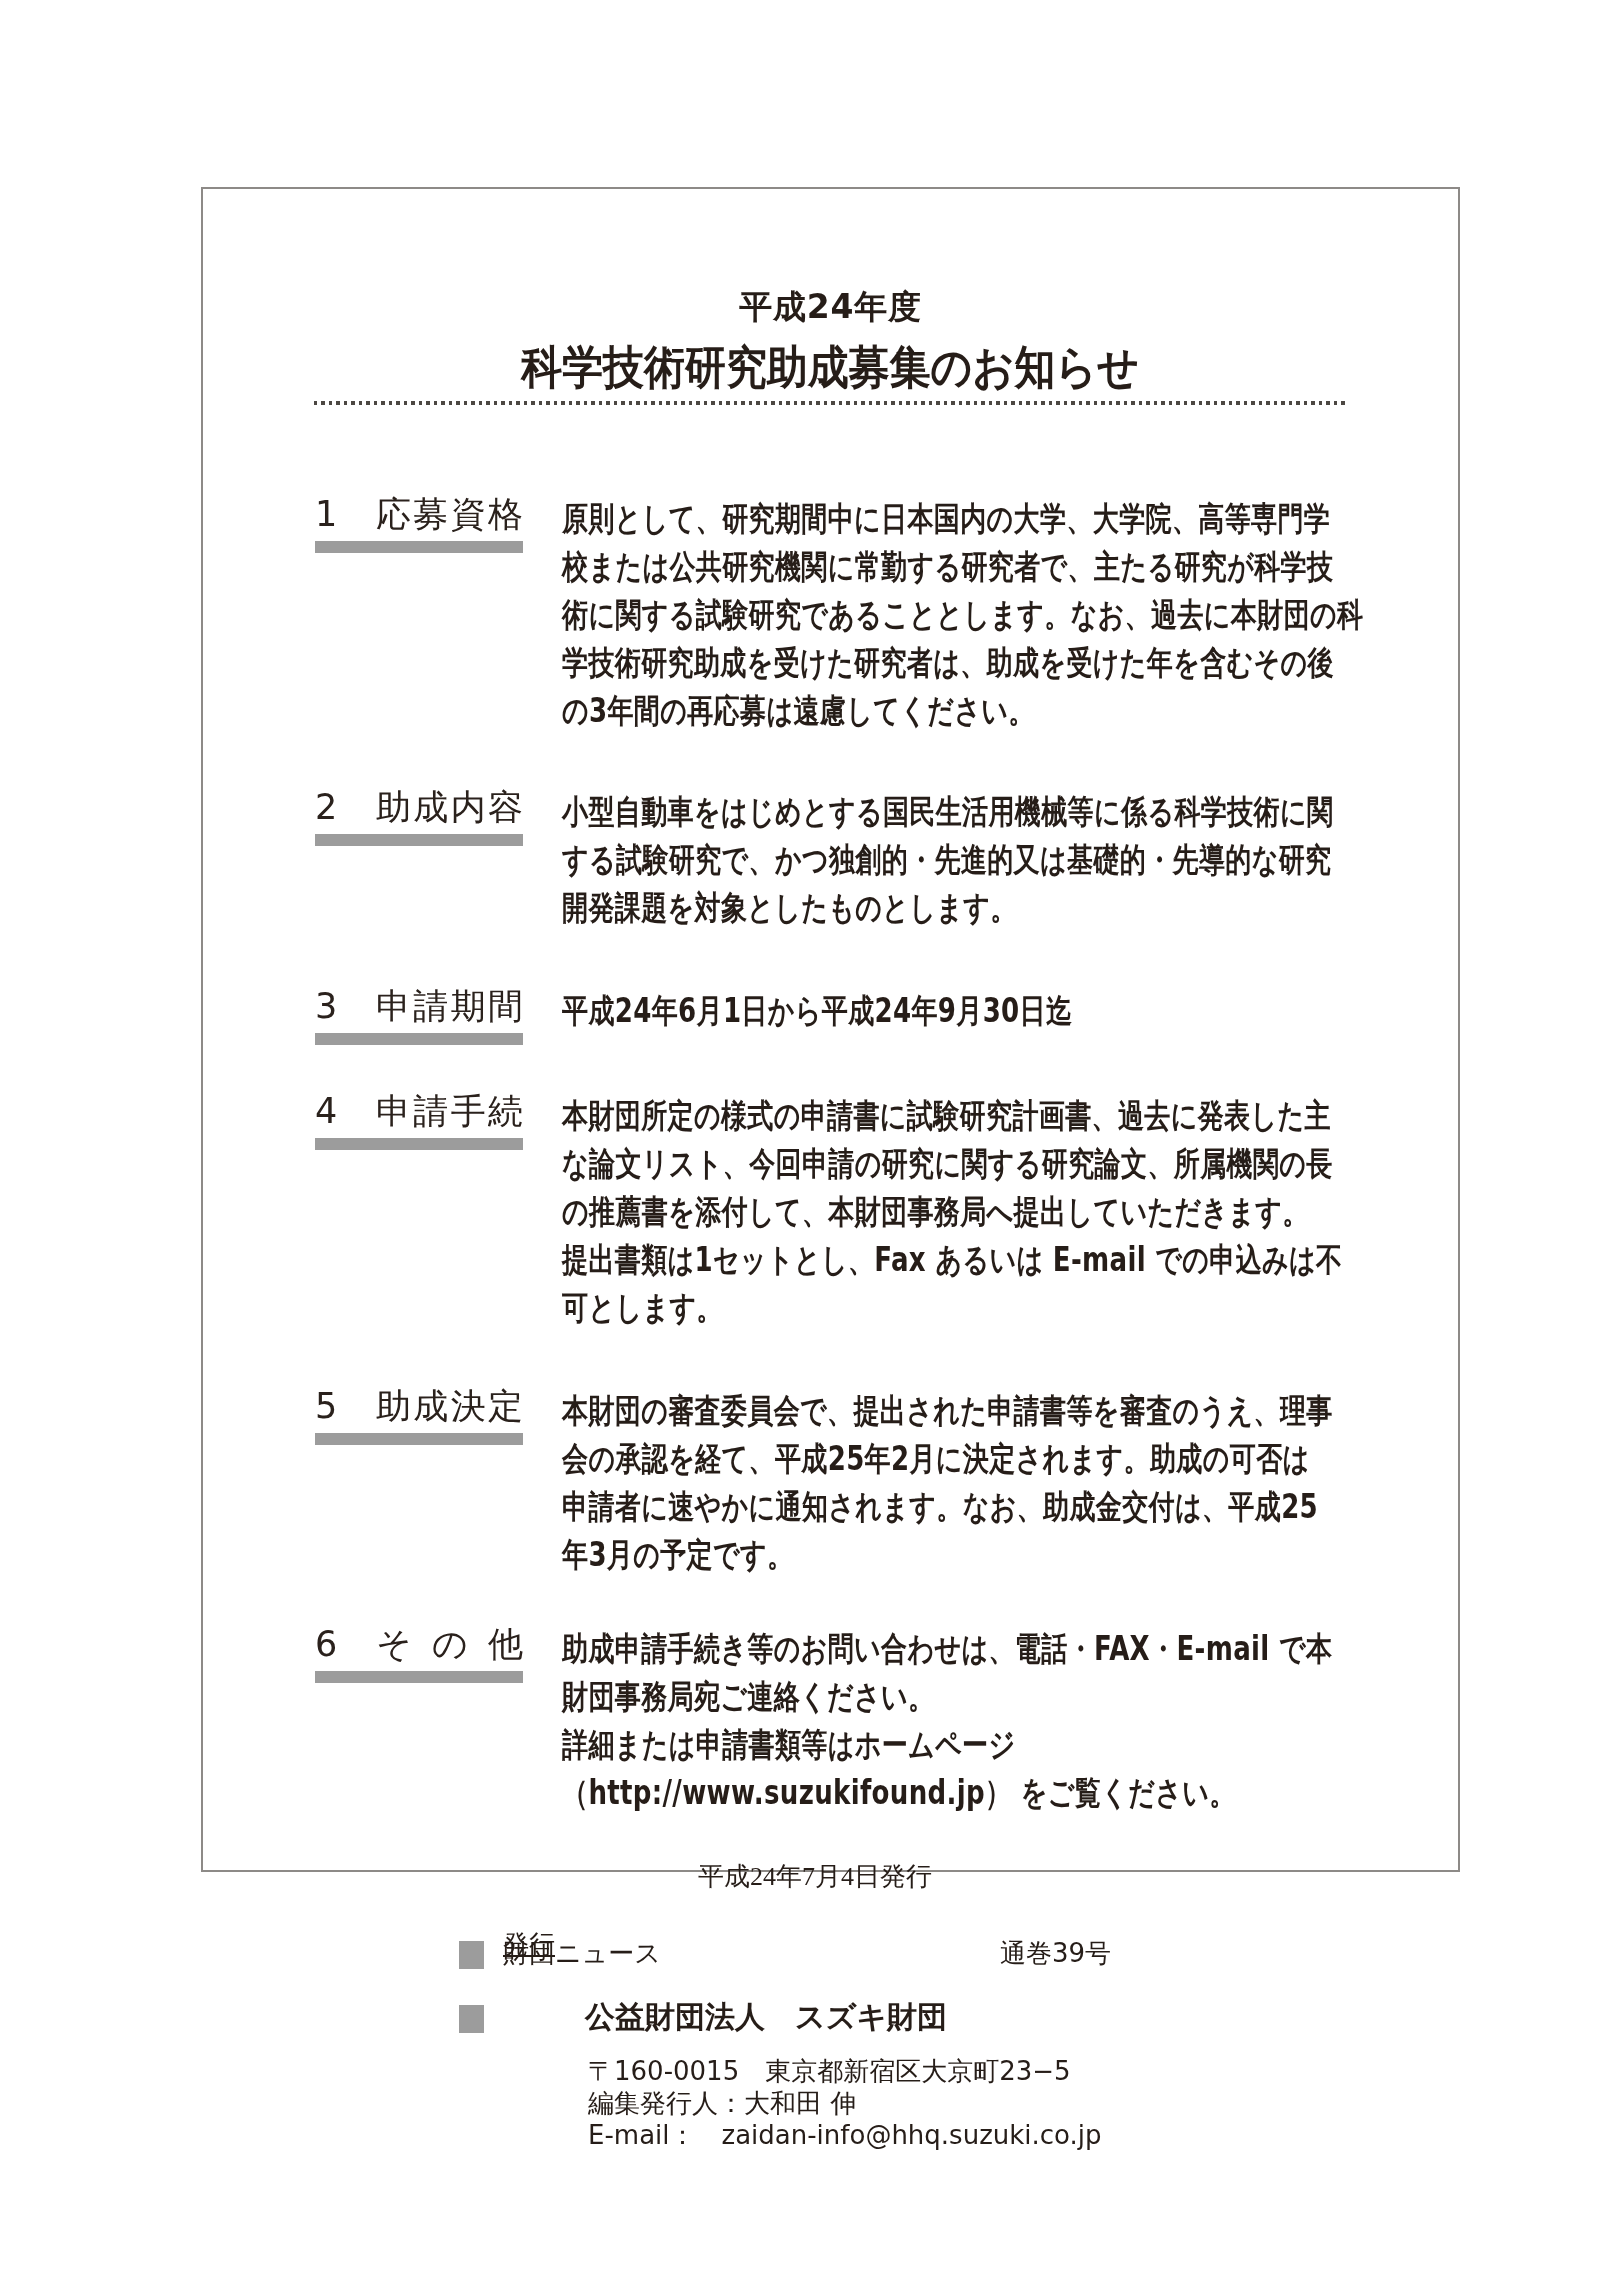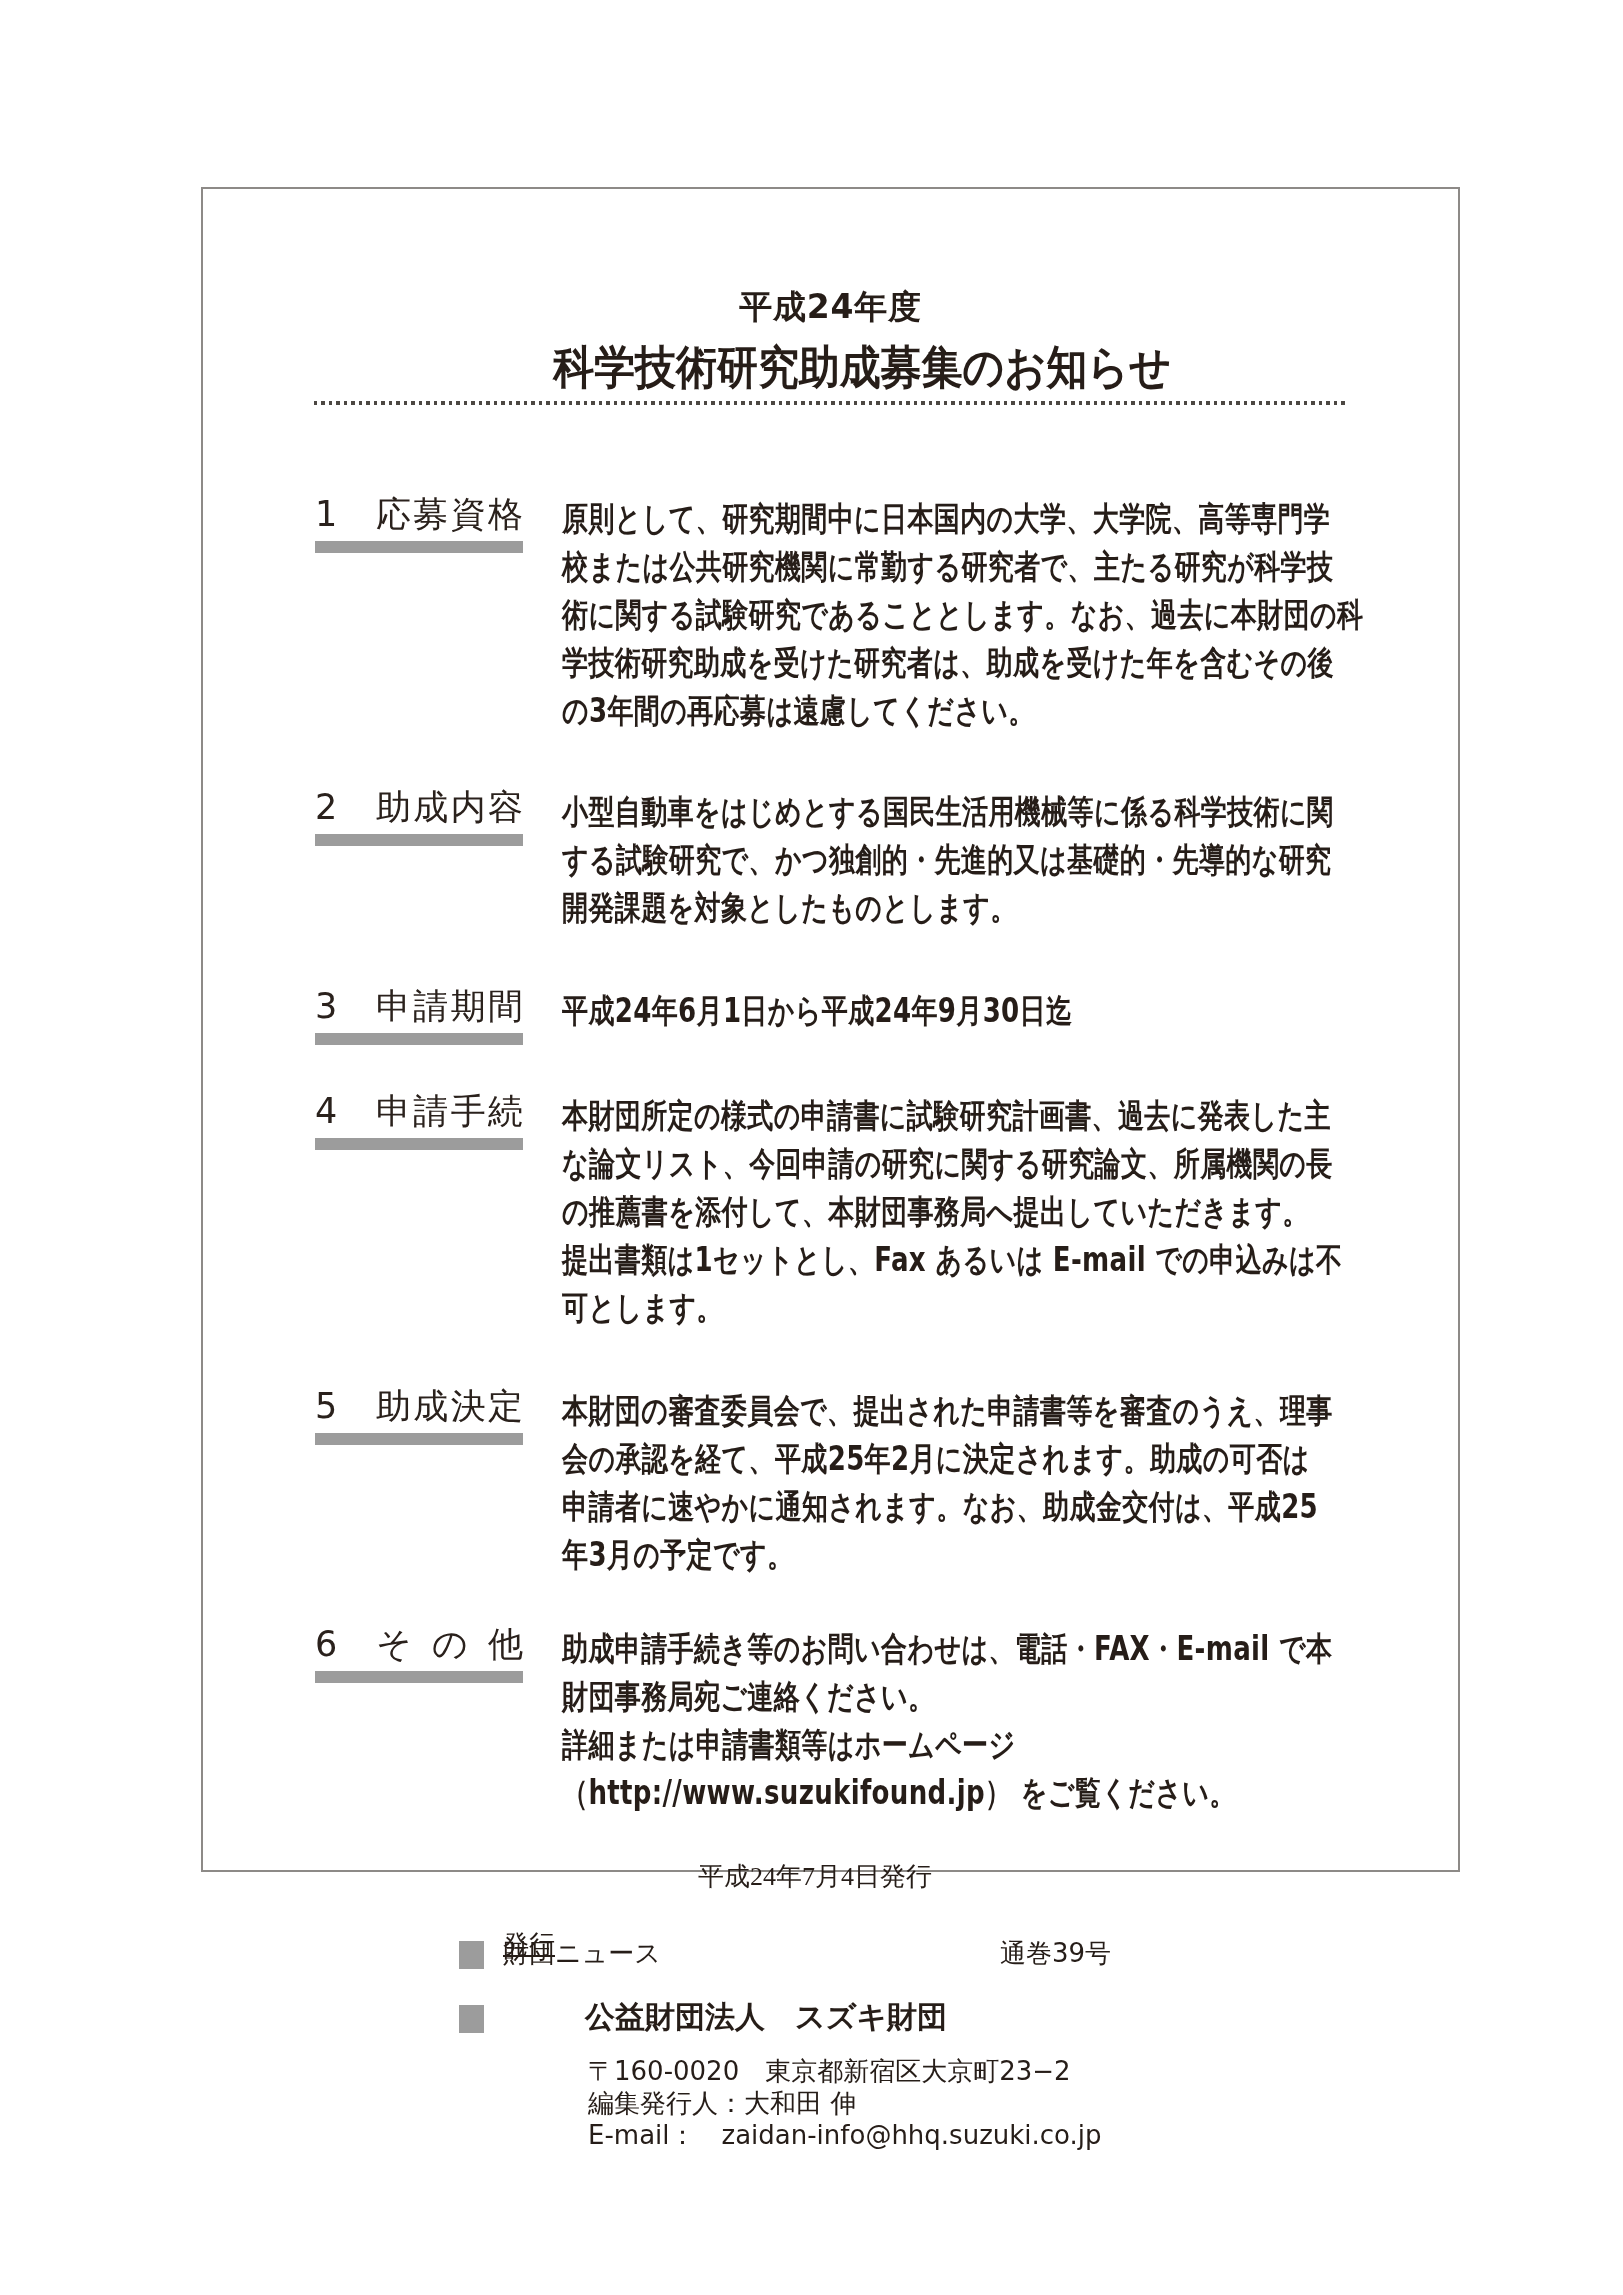--- a/index.html
+++ b/index.html
@@ -11,21 +11,21 @@
     position:absolute;left:184px;top:187px;width:1255px;height:1681px;
     border:2.5px solid #8d8a87;background:#ffffff;
   }
   
   .era-row{
     position:absolute;left:0;top:99px;width:100%;text-align:center;
     font-size:33px;line-height:38px;font-weight:bold;letter-spacing:0.8px;
   }
   .title-row{
     position:absolute;left:0;top:153px;width:100%;text-align:center;
-    font-size:46px;line-height:51px;font-weight:bold;padding-left:32px;
+    font-size:46px;line-height:51px;font-weight:bold;
   }
   .squeeze{display:inline-block;transform:scaleX(0.89);}
   .dotted{
     position:absolute;left:111px;top:212px;width:1032px;height:4.1px;
     background-image:repeating-linear-gradient(to right,#4c4742 0 3.3px,transparent 3.3px 7.5px);
   }
   
   .section{position:absolute;left:0;width:100%;}
   .sec-head{position:absolute;left:112px;top:0;width:208px;}
   .head-line{
@@ -166,19 +166,19 @@
   <div class="bullet bullet-1"></div>
   <div class="ftext news-label">財団ニュース</div>
   <div class="ftext news-date">平成24年7月4日発行</div>
   <div class="ftext news-issue">通巻39号</div>
 
   <div class="bullet bullet-2"></div>
   <div class="ftext pub-label">発行</div>
   <div class="pub-name">公益財団法人　スズキ財団</div>
 
   <div class="pub-details">
-    <div>〒160-0020　東京都新宿区大京町23−2</div>
+    <div>〒160-0015　東京都新宿区大京町23−5</div>
     <div>編集発行人：大和田 伸</div>
     <div>E-mail：　zaidan-info@hhq.suzuki.co.jp</div>
   </div>
 
 </div>
 
 
 </body></html>

